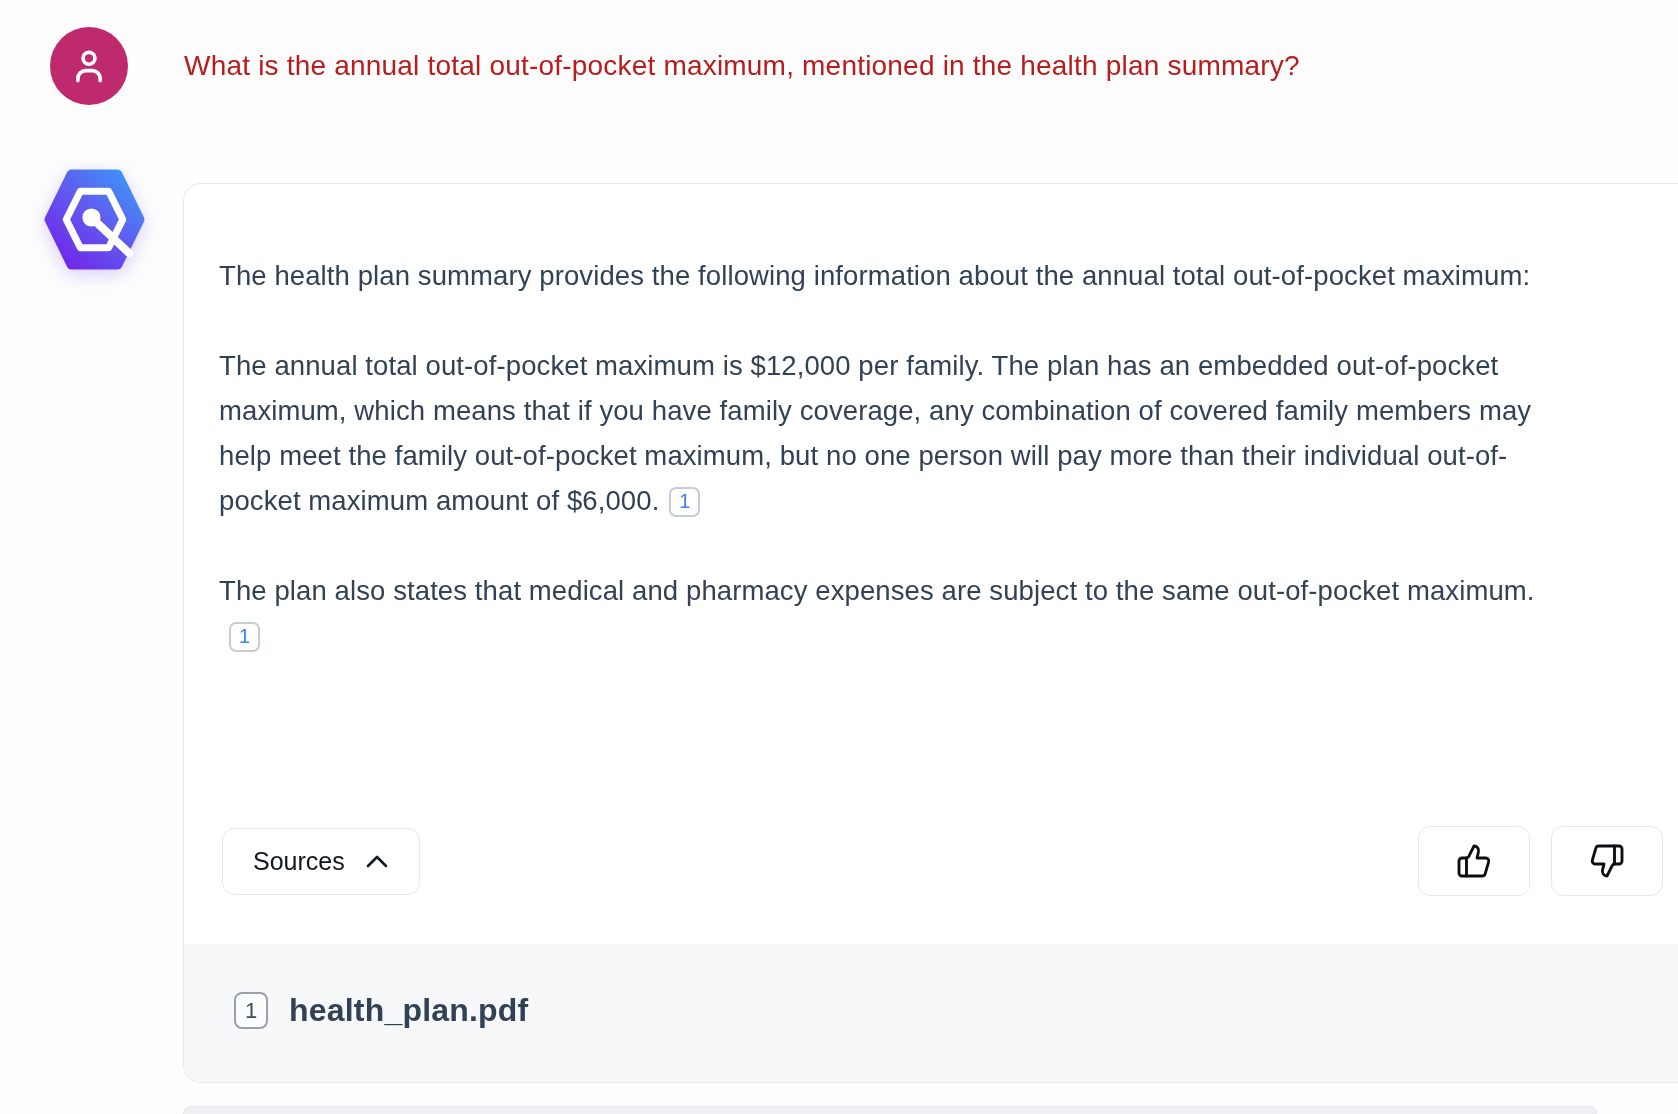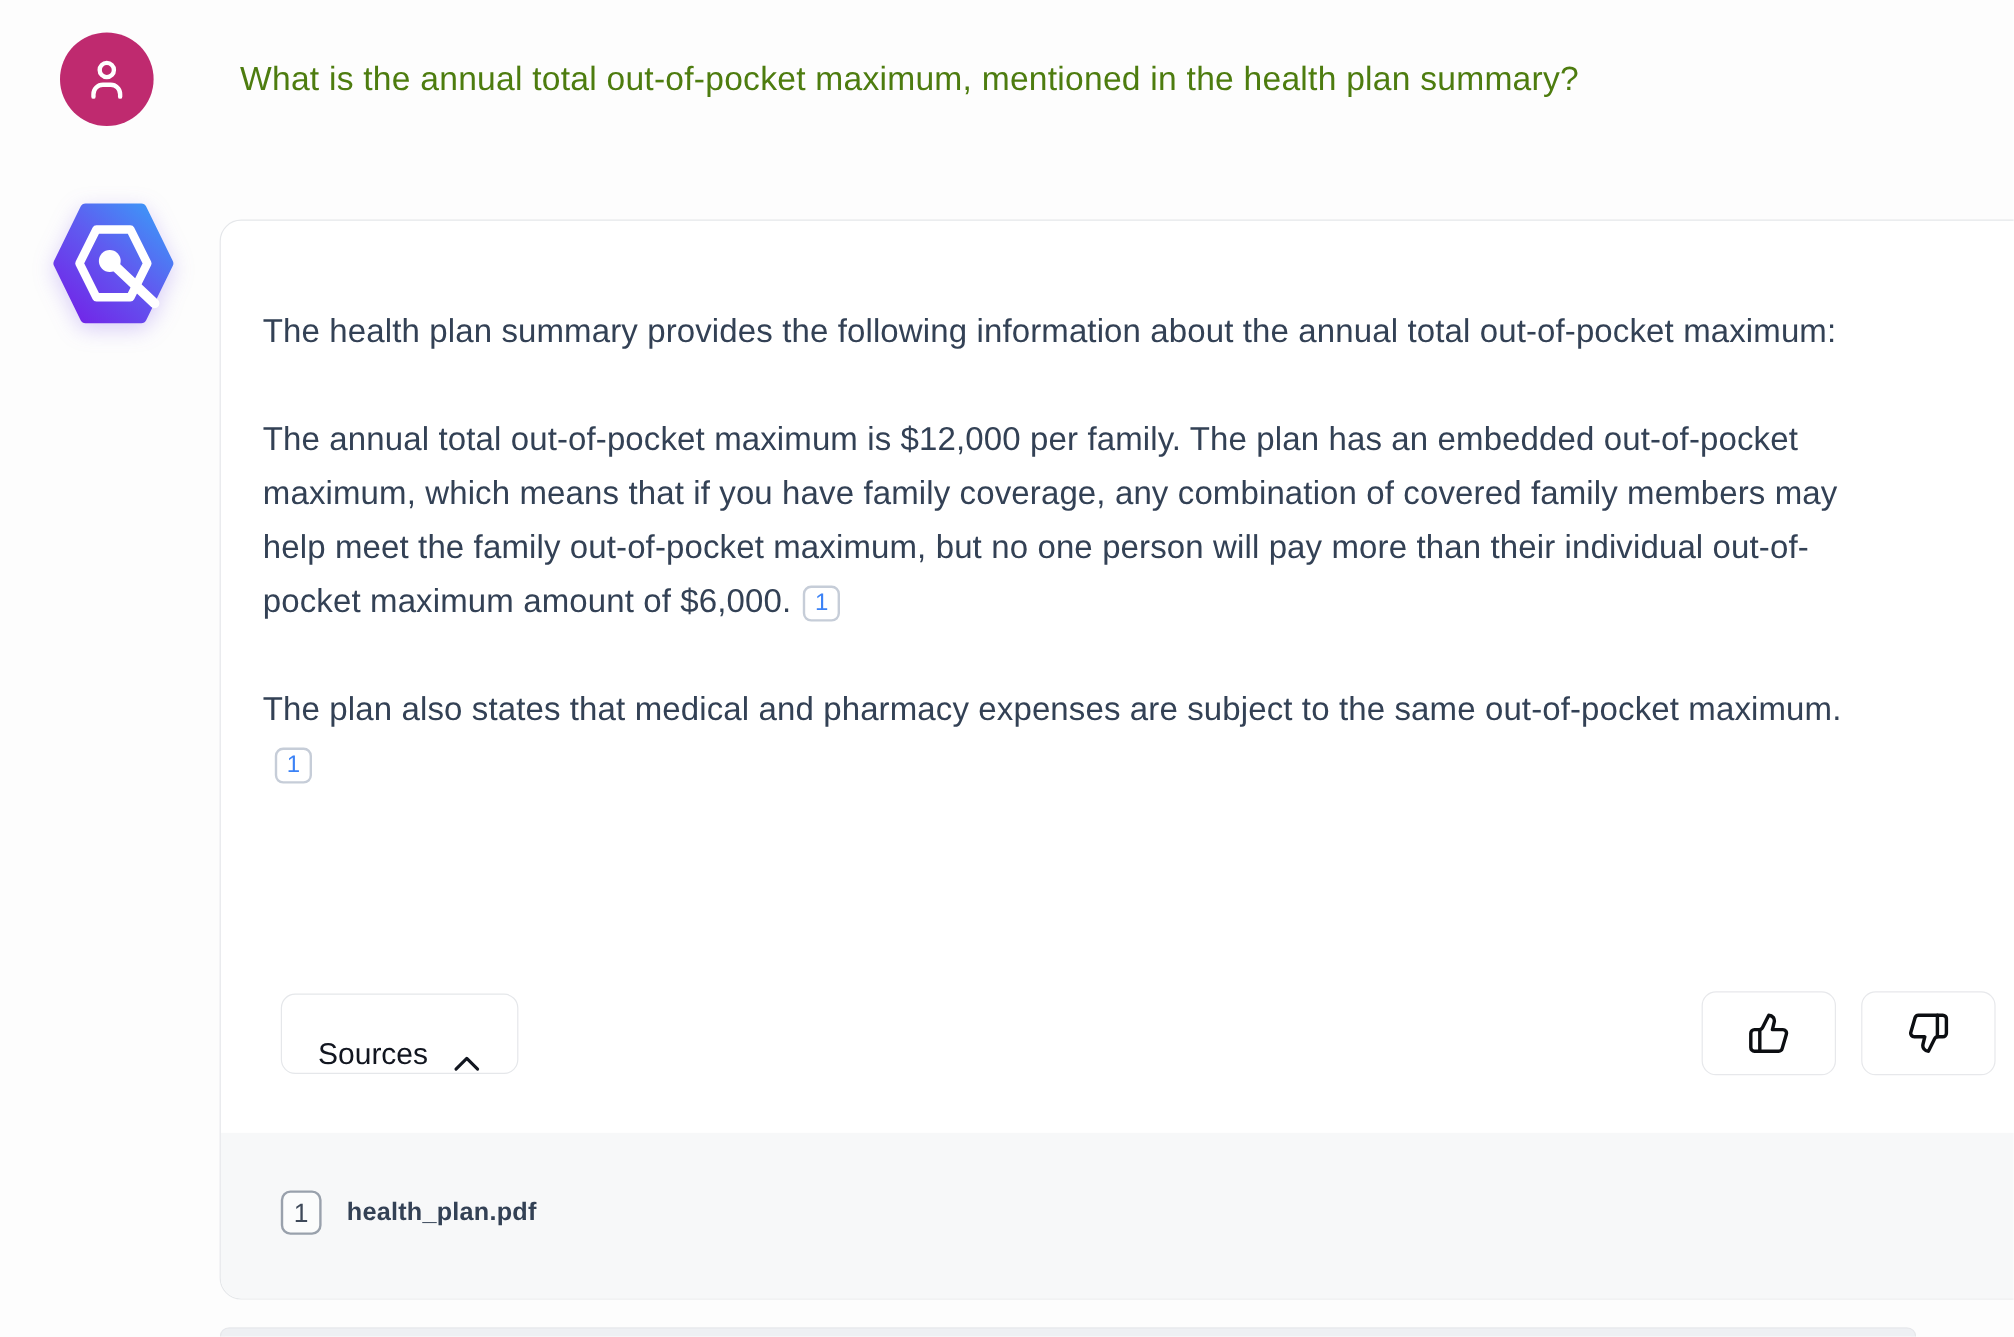--- a/index.html
+++ b/index.html
@@ -14,23 +14,23 @@
 
   
   .user-row { position:absolute; left:50px; top:27px; display:flex; align-items:center; }
   .user-avatar {
     width:78px; height:78px; border-radius:50%;
     background:#bf2a6f;
     display:flex; align-items:center; justify-content:center;
     flex:0 0 auto;
   }
   .question {
-    margin-left:72px;
+    margin-left:56px;
     font-size:28px;
-    color:#4d7c0f;
+    color:#b91c1c;
     letter-spacing:.2px;
     white-space:nowrap;
   }
 
   
   .assistant-logo {
     position:absolute; left:44px; top:167px;
     width:101px; height:105px;
     filter: drop-shadow(0 5px 9px rgba(109,63,233,.25));
   }
@@ -62,29 +62,28 @@
     vertical-align:2px;
     cursor:pointer;
   }
 
   
   .actions-row {
     position:absolute; left:38px; right:42px; top:642px;
     display:flex; justify-content:space-between; align-items:center;
   }
   .sources-btn {
-    display:inline-flex; align-items:flex-end; gap:20px;
+    display:inline-flex; align-items:center; gap:20px;
     height:67px; padding:0 30px;
     background:#ffffff;
     border:1px solid #e5e7ea;
     border-radius:12px;
     font-family:"Liberation Sans", sans-serif;
     font-size:25px; color:#121620;
     cursor:pointer;
-    margin-left:12px;
   }
   .right-actions { display:flex; gap:21px; }
   .icon-btn {
     width:112px; height:70px;
     background:#ffffff;
     border:1px solid #e7e8eb;
     border-radius:12px;
     display:flex; align-items:center; justify-content:center;
     cursor:pointer;
   }
@@ -101,21 +100,21 @@
     display:inline-flex; align-items:center; justify-content:center;
     width:34px; height:37px;
     border:2px solid #99a1ac;
     border-radius:8px;
     background:#fbfcfc;
     color:#3f4a5a;
     font-size:22px;
   }
   .source-name {
     margin-left:21px;
-    font-size:21px;
+    font-size:32px;
     font-weight:700;
     color:#334155;
     letter-spacing:.2px;
   }
 
   
   .next-peek {
     position:absolute; left:183px; top:1106px;
     width:1414px; height:8px;
     background:#eef0f3;

